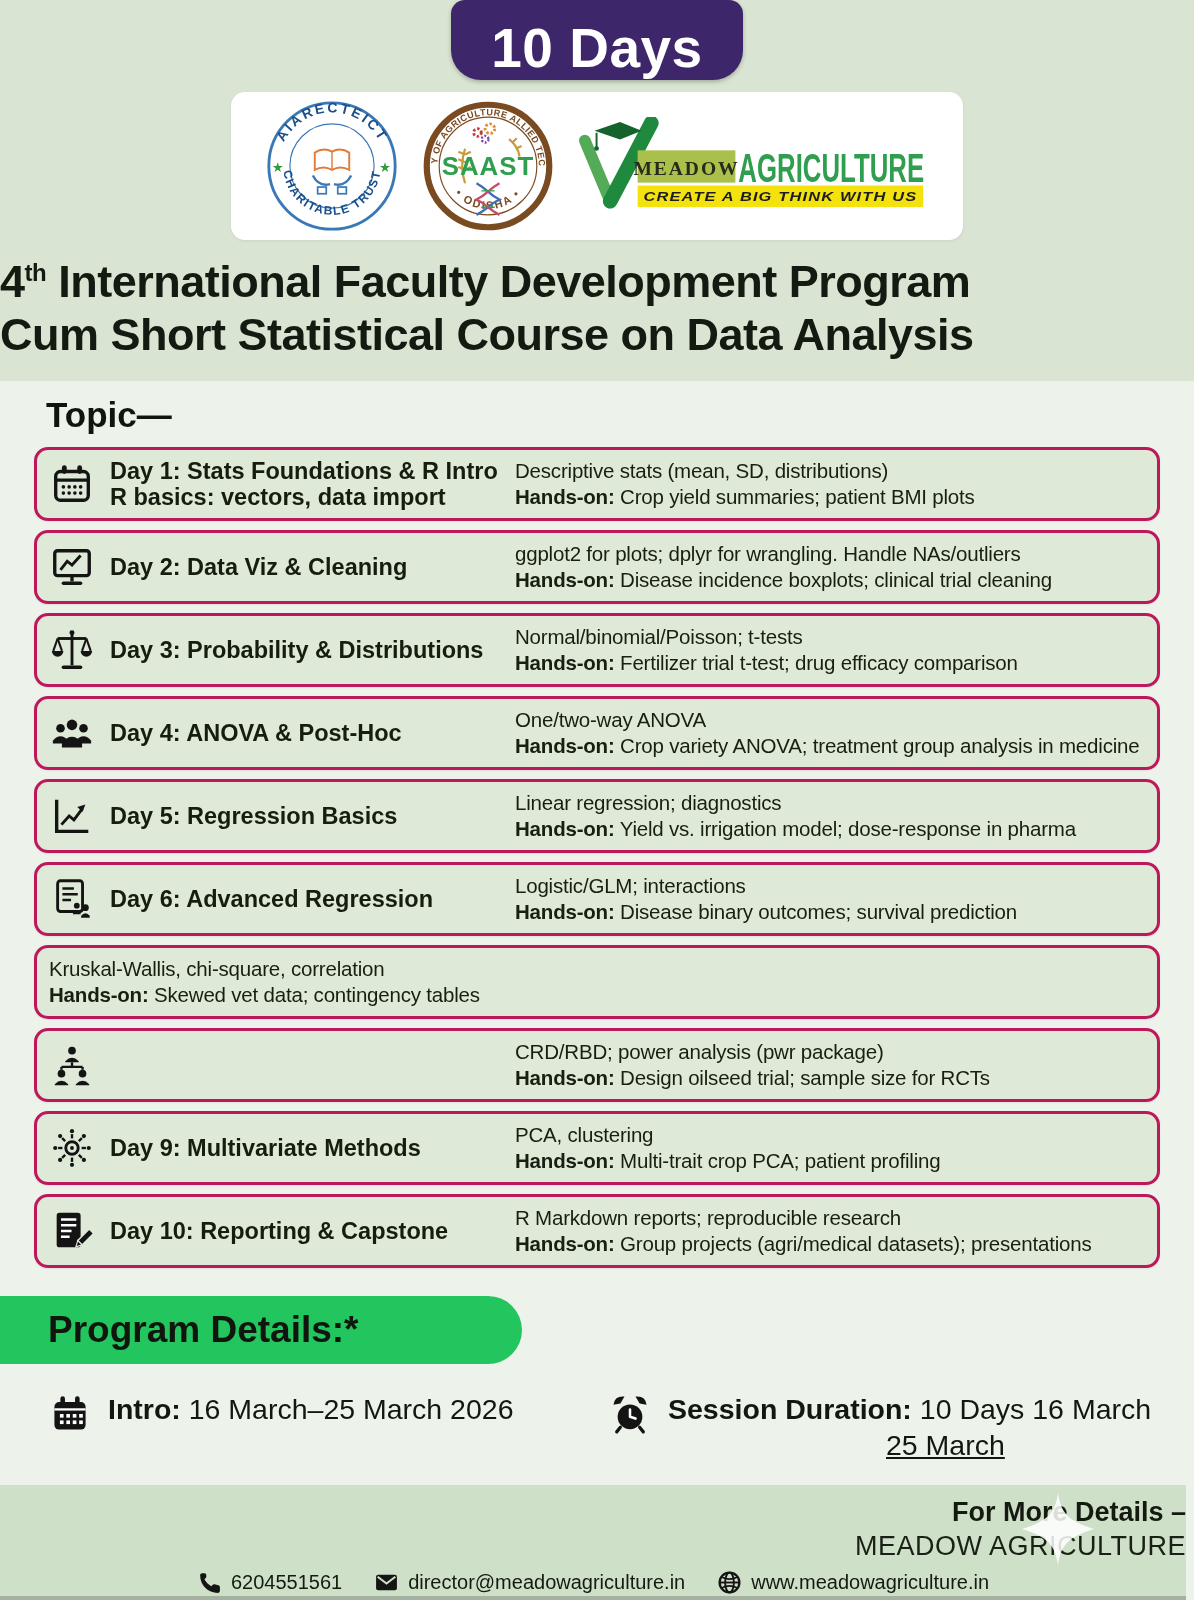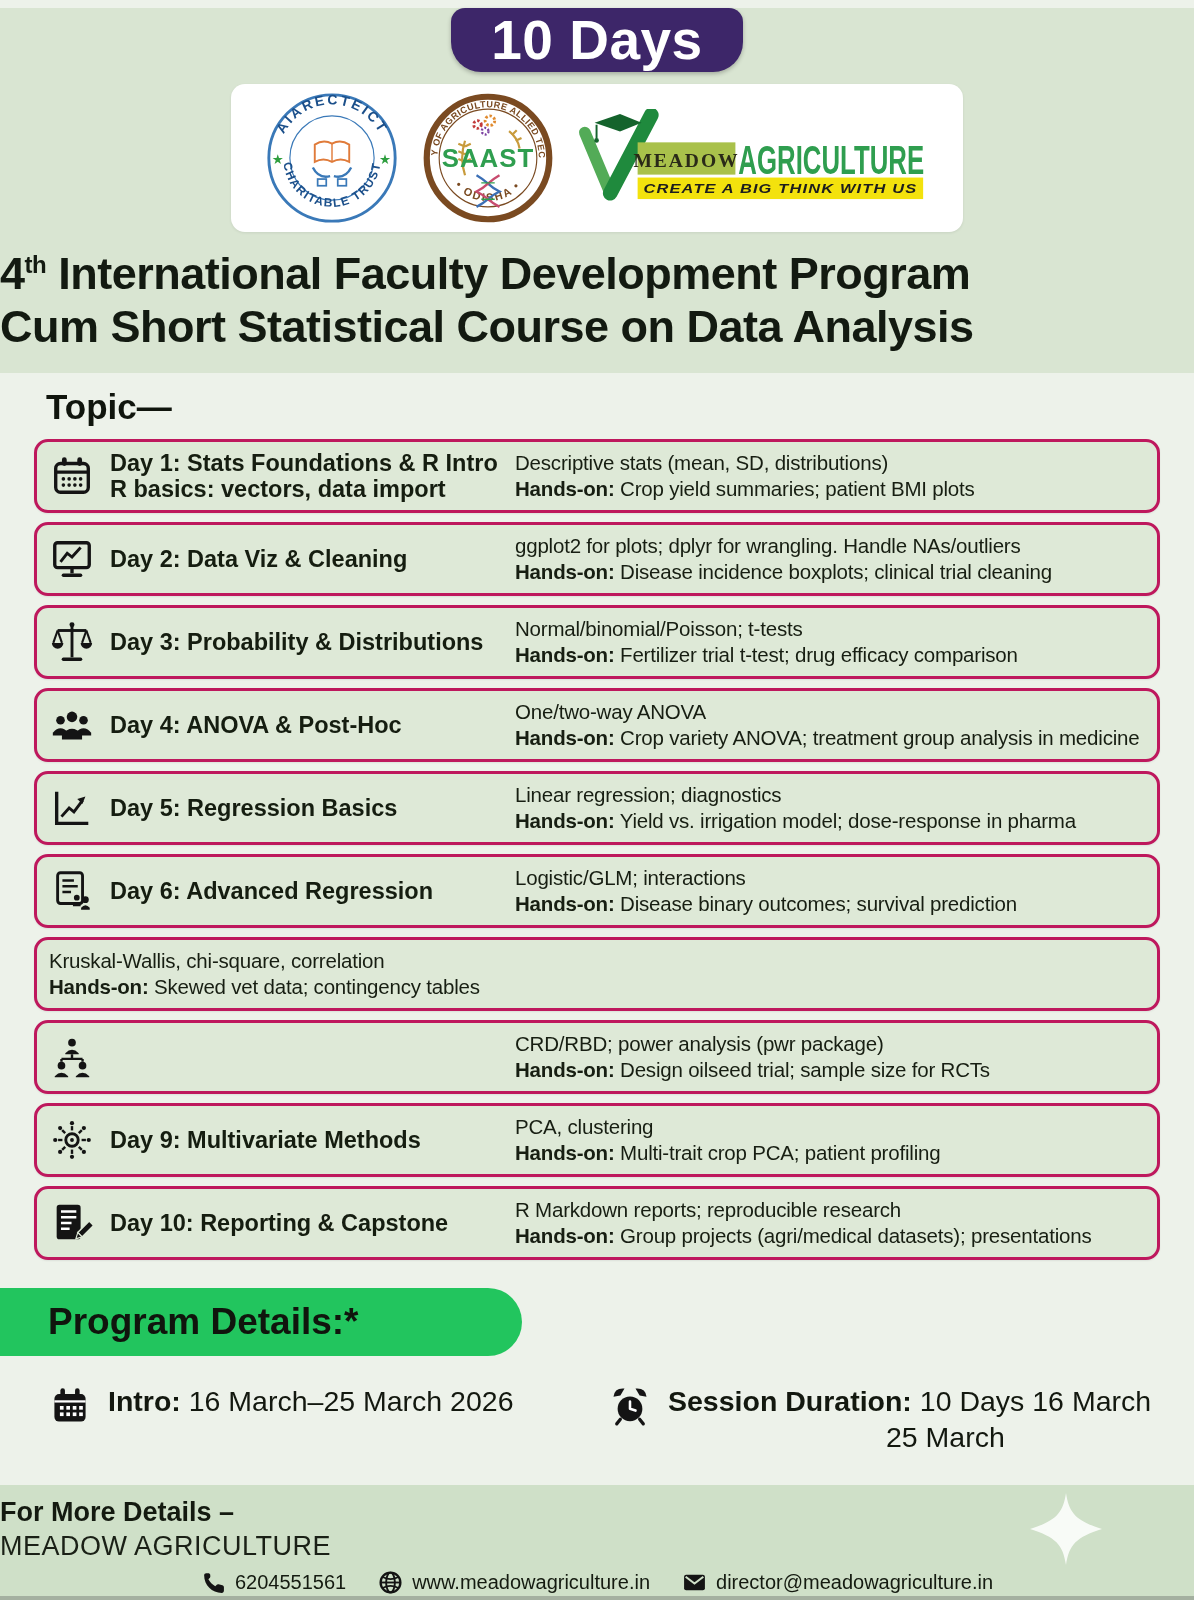--- a/index.html
+++ b/index.html
@@ -4,22 +4,22 @@
 <style>
   html,body{margin:0;padding:0;background:#9aa49a;}
   .poster{
     position:relative;width:1194px;height:1600px;margin:0 auto;
     background:#edf2ea;overflow:hidden;
     font-family:"Liberation Sans",sans-serif;color:#141a10;
   }
   
   .header{background:#d9e5d2;padding-bottom:20px;}
   .badge{
-    width:292px;height:64px;margin:8px auto;background:#3d2669;
-    border-radius:14px 14px 30px 30px;display:flex;align-items:center;justify-content:center;
+    width:292px;height:80px;margin:0 auto;background:#3d2669;
+    border-radius:14px 14px 30px 30px;display:flex;align-items:flex-end;justify-content:center;
     box-shadow:0 2px 4px rgba(0,0,0,.25);
   }
   .badge span{color:#fff;font-size:55px;font-weight:800;letter-spacing:.5px;}
   .logo-strip{
     width:732px;height:148px;margin:12px auto 0;background:#fff;border-radius:14px;
     display:flex;align-items:center;justify-content:center;gap:22px;
     box-shadow:0 1px 3px rgba(0,0,0,.08);
   }
   .logo-circle{width:134px;height:134px;flex:0 0 auto;}
   .logo-meadow{width:352px;height:98px;flex:0 0 auto;}
@@ -51,26 +51,26 @@
   .pd-pill span{font-size:37px;font-weight:800;color:#10150d;}
   .details{
     display:grid;grid-template-columns:560px 1fr;row-gap:36px;
     padding:8px 24px 0 48px;
   }
   .d-item{display:flex;gap:16px;align-items:flex-start;font-size:28.5px;line-height:1.25;color:#13180f;}
   .d-icon{width:44px;height:44px;flex:0 0 auto;margin-top:0;}
   .d-label{font-weight:800;}
   .d-val2{display:block;}
   .d-val2:empty{display:none;}
-  .dur .d-val2{margin-left:218px;}
+  .dur .d-val2{margin-left:218px;text-decoration:underline;}
   .org .d-val2{margin-left:128px;}
   
   .footer{
-    position:absolute;left:0;right:0;bottom:0;height:115px;background:#cfe0c8;
-    text-align:left;padding-top:12px;box-sizing:border-box;
+    position:absolute;left:0;right:8px;bottom:0;height:115px;background:#cfe0c8;
+    text-align:right;padding-top:12px;box-sizing:border-box;
   }
   .f1{font-size:27px;font-weight:800;color:#141a10;}
   .f2{font-size:27px;margin-top:3px;letter-spacing:.5px;color:#1a2016;}
   .contacts{display:flex;justify-content:center;align-items:center;gap:32px;margin-top:8px;font-size:20px;color:#141a10;}
   .contact{display:flex;align-items:center;gap:9px;}
   .contact svg{width:25px;height:25px;}
   .sparkle{position:absolute;right:92px;top:8px;width:72px;height:72px;}
   .bottom-line{position:absolute;left:0;right:0;bottom:0;height:4px;background:#8d978a;opacity:.65;}
 </style>
 </head>
@@ -447,33 +447,33 @@
     <div class="f2">MEADOW AGRICULTURE</div>
     <div class="contacts">
       <div class="contact">
         <svg viewBox="0 0 24 24">
           <path d="M5 3 C3.9 3 3 3.9 3 5 c0 9.4 7.6 17 17 17 1.1 0 2 -.9 2 -2 v-3.5 c0 -.9 -.6 -1.7 -1.5 -1.9 l-3.6 -.9 c-.7 -.2 -1.5 0 -2 .6 l-1.2 1.2 c-2.8 -1.5 -5.1 -3.8 -6.6 -6.6 l1.2 -1.2 c.5 -.5 .8 -1.3 .6 -2 L8.9 4.5 C8.7 3.6 7.9 3 7 3 z" fill="#141414"></path>
         </svg>
         <span>6204551561</span>
       </div>
       <div class="contact">
         <svg viewBox="0 0 24 24">
+          <rect x="2" y="4.5" width="20" height="15" rx="2" fill="#141414"></rect>
+          <polyline points="3.5,6.5 12,13 20.5,6.5" fill="none" stroke="#cfe0c8" stroke-width="2"></polyline>
+        </svg>
+        <span>director@meadowagriculture.in</span>
+      </div>
+      <div class="contact">
+        <svg viewBox="0 0 24 24">
           <circle cx="12" cy="12" r="9.5" fill="none" stroke="#141414" stroke-width="2.2"></circle>
           <ellipse cx="12" cy="12" rx="4.2" ry="9.5" fill="none" stroke="#141414" stroke-width="1.8"></ellipse>
           <line x1="2.5" y1="12" x2="21.5" y2="12" stroke="#141414" stroke-width="1.8"></line>
           <path d="M4.5 6.8 q7.5 4 15 0 M4.5 17.2 q7.5 -4 15 0" fill="none" stroke="#141414" stroke-width="1.6"></path>
         </svg>
         <span>www.meadowagriculture.in</span>
-      </div>
-      <div class="contact">
-        <svg viewBox="0 0 24 24">
-          <rect x="2" y="4.5" width="20" height="15" rx="2" fill="#141414"></rect>
-          <polyline points="3.5,6.5 12,13 20.5,6.5" fill="none" stroke="#cfe0c8" stroke-width="2"></polyline>
-        </svg>
-        <span>director@meadowagriculture.in</span>
       </div>
     </div>
     <svg class="sparkle" viewBox="0 0 70 70">
       <path d="M35 0 C38 20 45 27 70 35 C45 43 38 50 35 70 C32 50 25 43 0 35 C25 27 32 20 35 0 Z" fill="rgba(255,255,255,0.85)"></path>
     </svg>
     <div class="bottom-line"></div>
   </div>
 
 </div>
 

